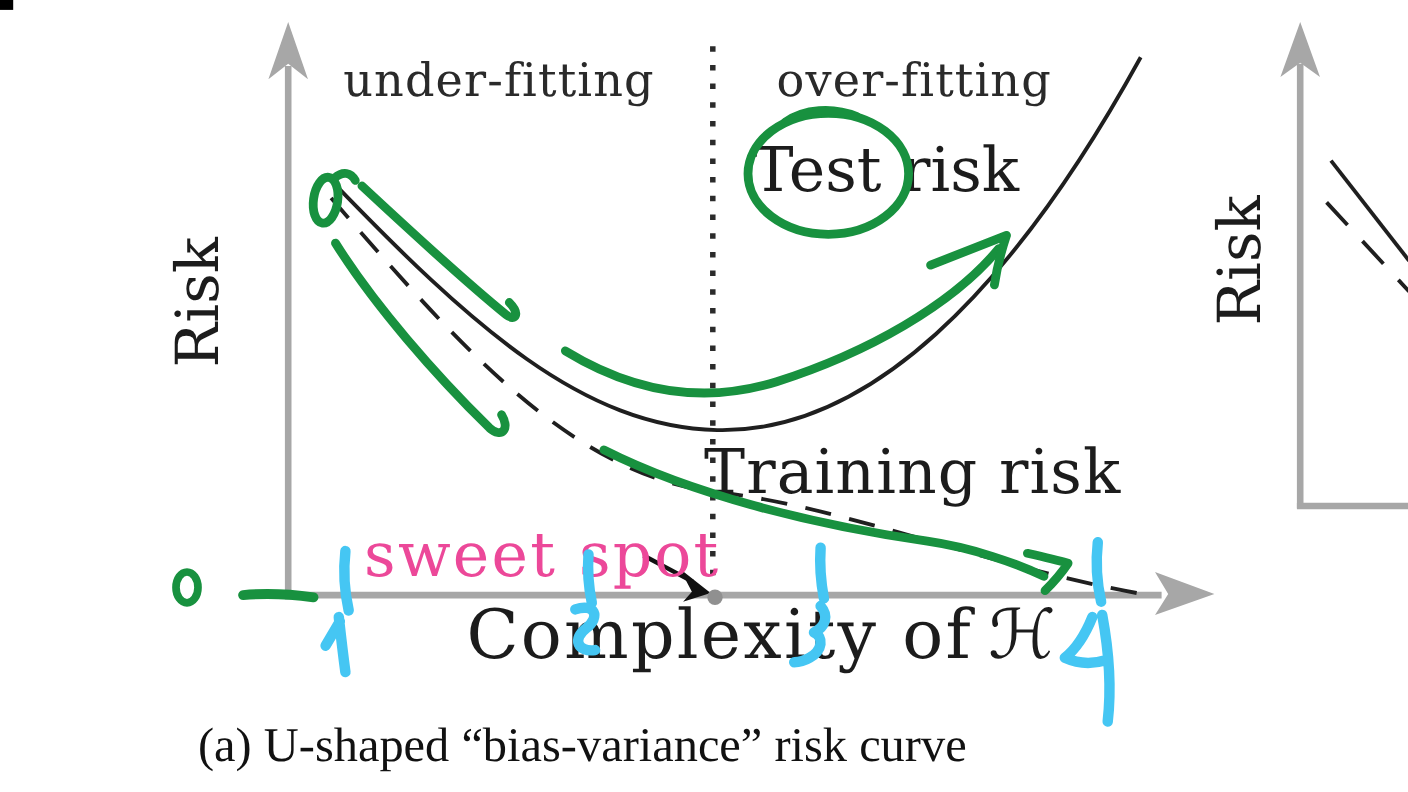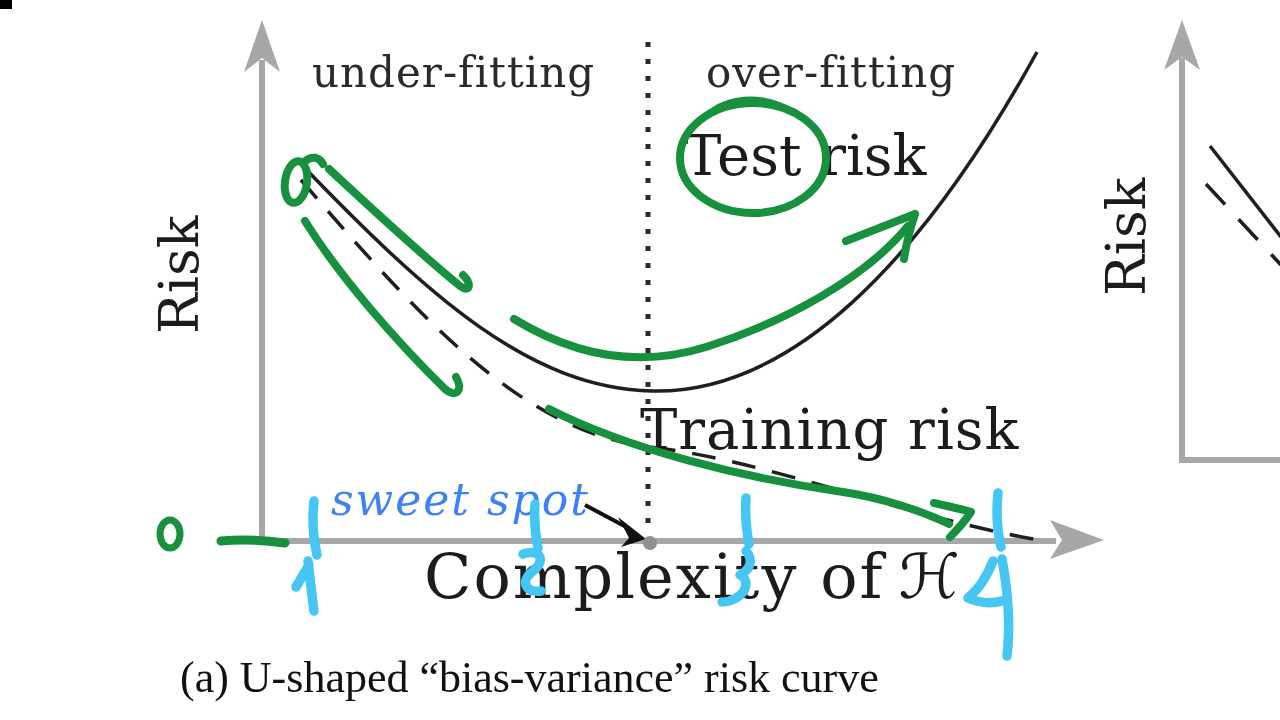--- a/index.html
+++ b/index.html
@@ -3,21 +3,21 @@
 <meta charset="utf-8">
 <style>
   html,body{margin:0;padding:0;background:#fff;}
   #stage{position:relative;width:1280px;height:720px;background:#ffffff;overflow:hidden;
          font-family:"DejaVu Serif", serif;color:#1c1c1c;}
   #stage svg{position:absolute;left:0;top:0;pointer-events:none;}
   .lbl{position:absolute;line-height:1;white-space:nowrap;color:#1c1c1c;}
   .fig-small{font-size:42px;letter-spacing:1px;color:#2a2a2a;}
   .fig-big{font-size:56px;}
   .rot{transform:rotate(-90deg);transform-origin:0 0;font-size:54px;}
-  .sweet{font-size:44px;letter-spacing:2px;color:#3b82f6;font-style:italic;}
+  .sweet{font-size:56px;letter-spacing:2px;color:#ec4899;}
   .complexity{font-size:62px;letter-spacing:2px;}
   .mathcal{font-style:italic;font-family:"DejaVu Sans","DejaVu Serif",serif;margin-left:14px;}
   .caption{left:180px;top:656px;width:920px;text-align:left;
            font-family:"Liberation Serif", serif;font-size:44px;color:#111;}
 </style>
 </head>
 <body>
 
 <div id="stage">
 

